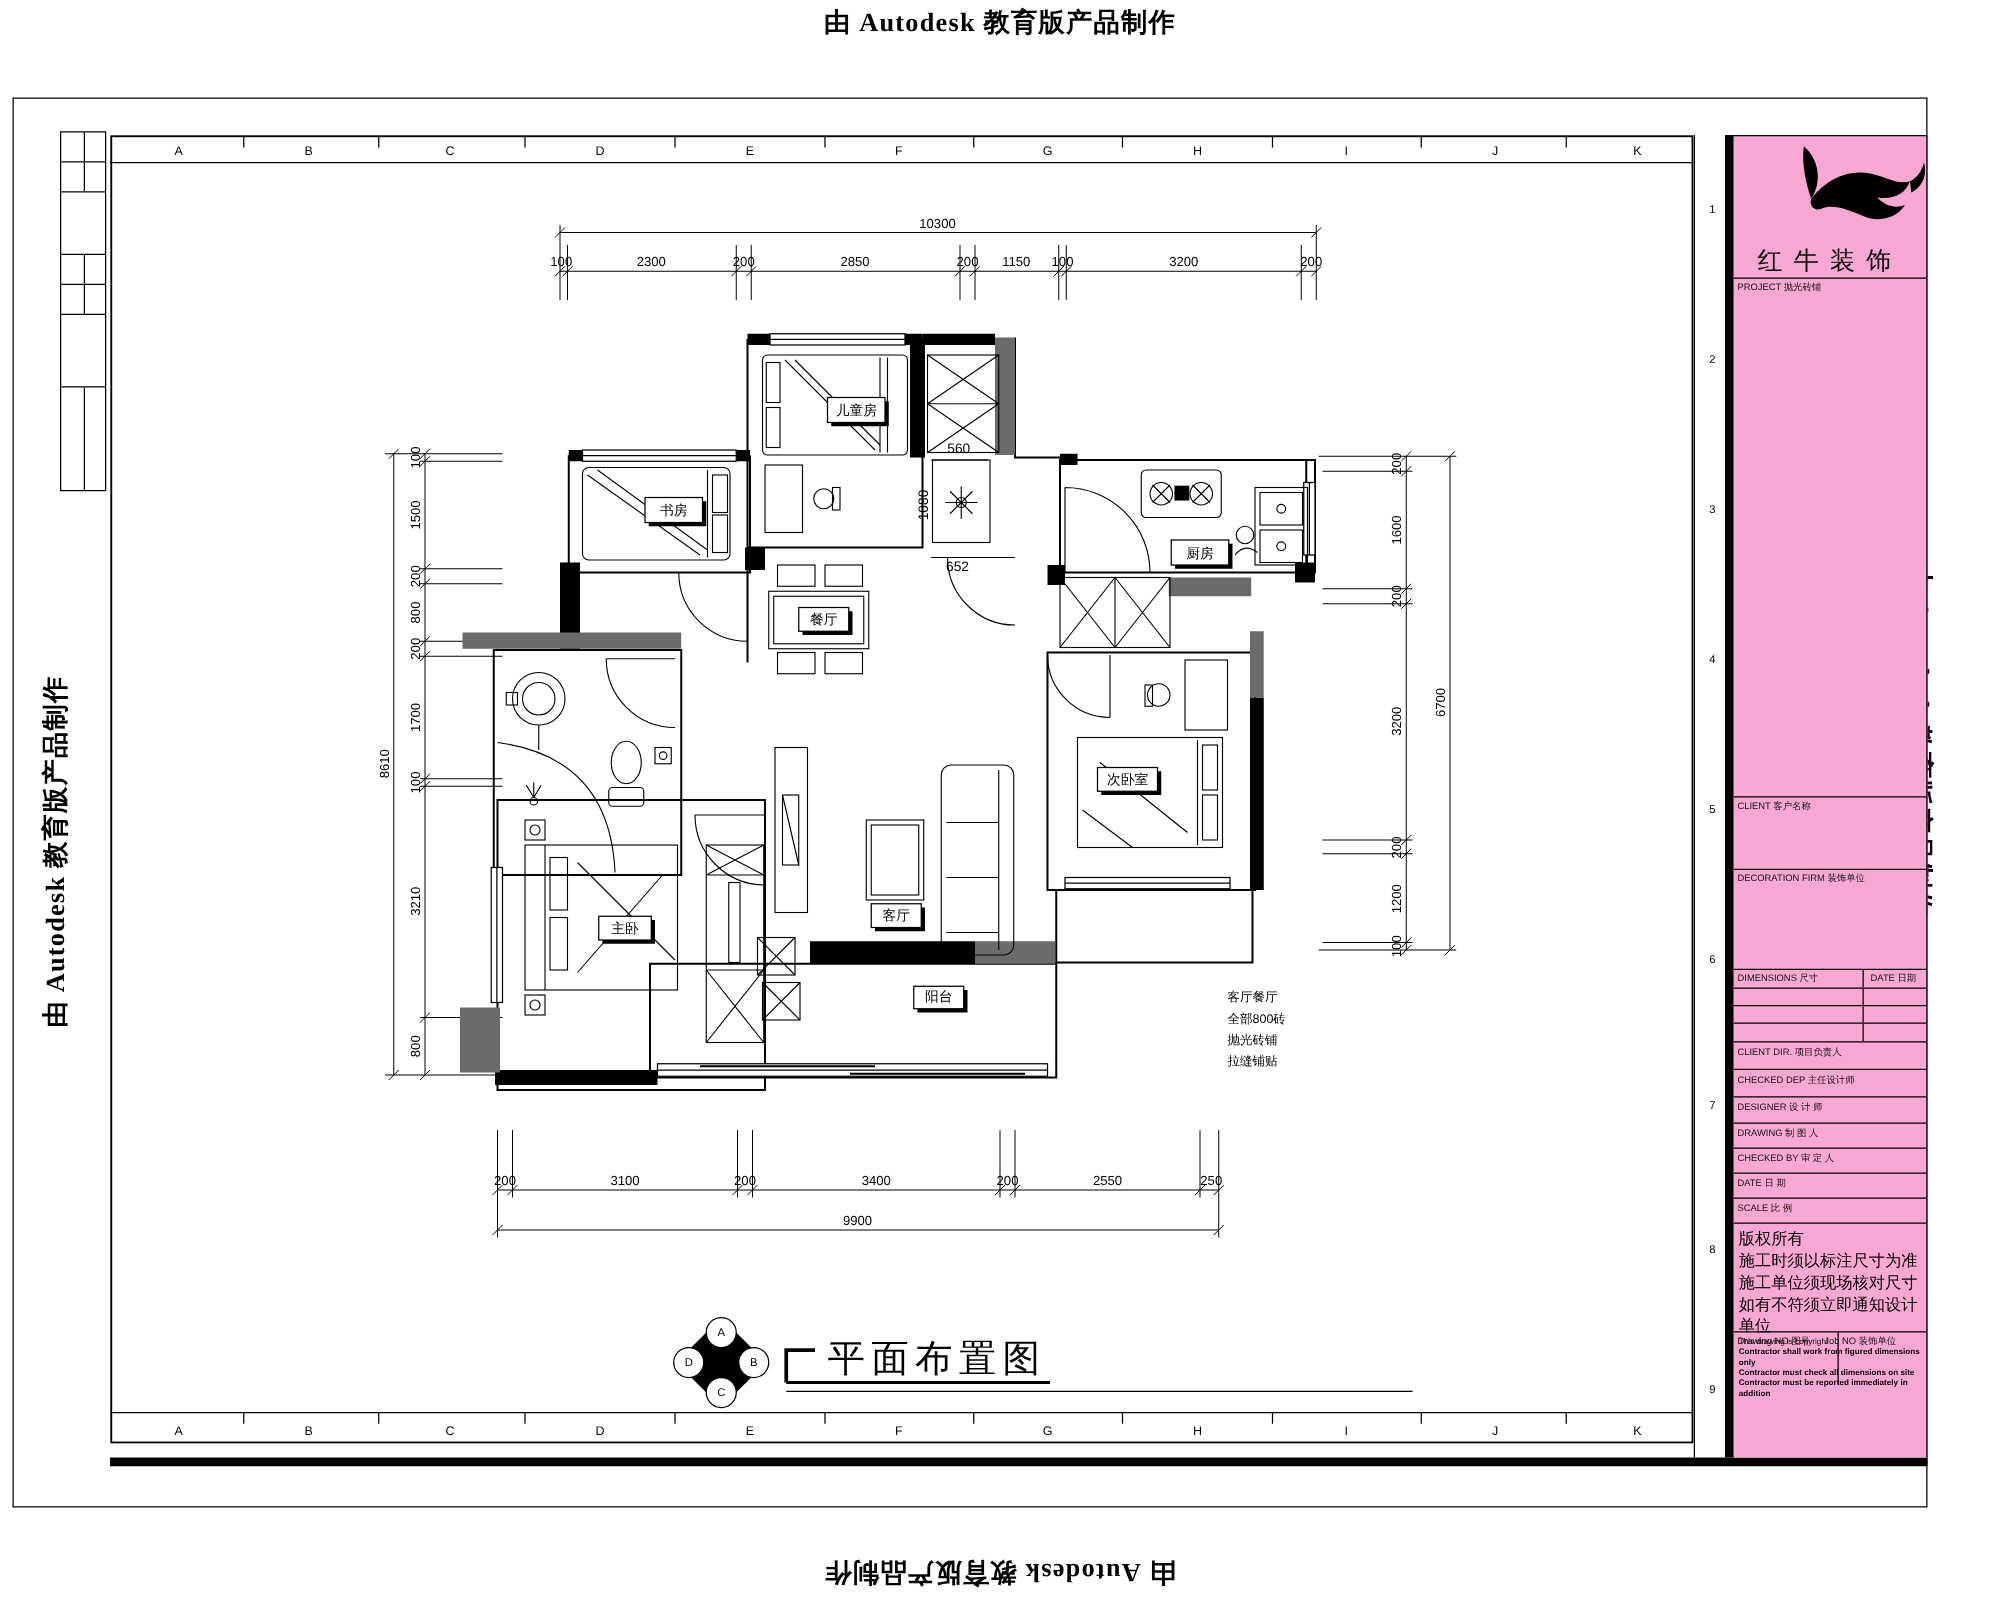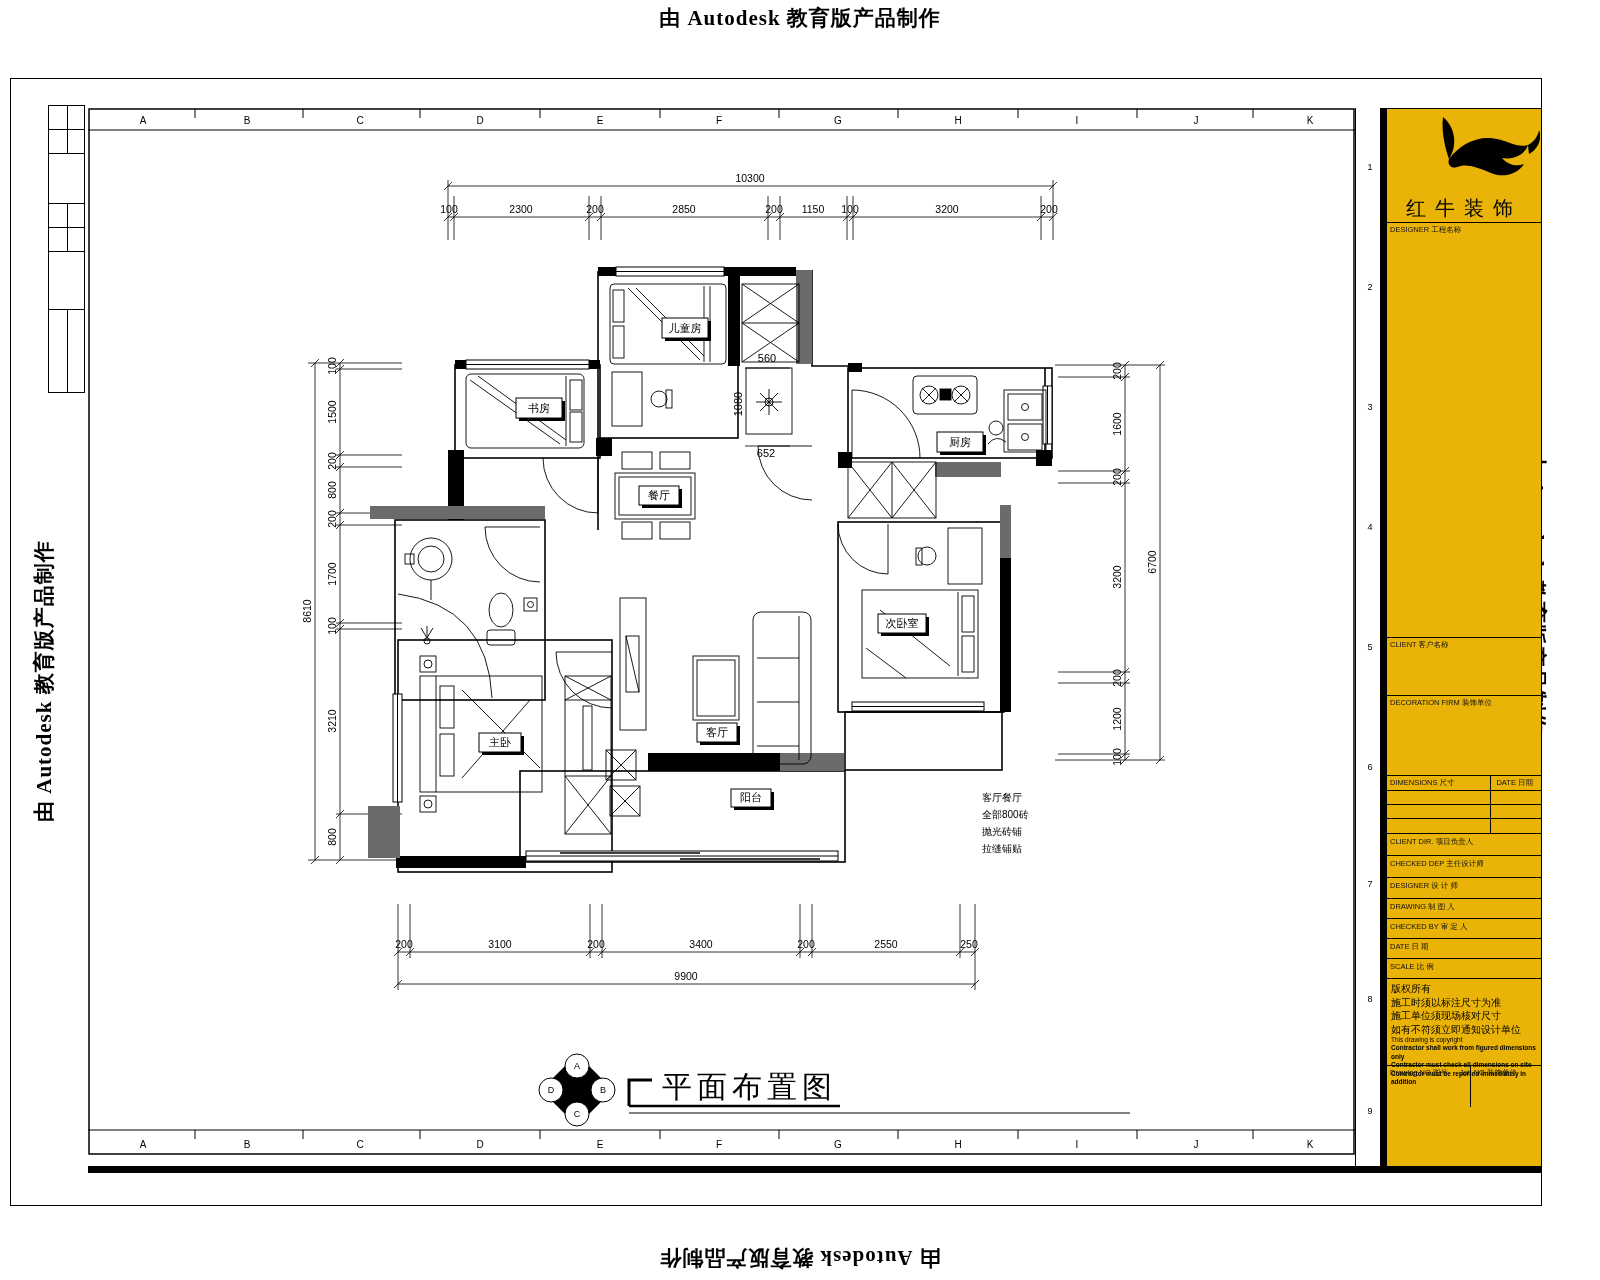--- a/index.html
+++ b/index.html
@@ -7,29 +7,29 @@
     font-family:"Liberation Sans",sans-serif;color:#000;overflow:hidden}
   .abs{position:absolute}
   .edge-text{font-family:"Liberation Serif",serif;font-weight:bold;font-size:21px;
     letter-spacing:1px;white-space:nowrap}
   .edge-center{left:0;width:1600px;text-align:center}
   .vtext{transform-origin:0 0}
   .frame{border:1px solid #000}
   .thickbar{background:#000}
   
   .tb{left:1387px;top:108px;width:155px;height:1058px;border-top:1px solid #000;
-      border-right:1px solid #000;background:#eab308}
+      border-right:1px solid #000;background:#f9a8d4}
   .tb-sec{position:relative;border-bottom:1px solid #000;width:100%}
   .tb-label{font-size:7.5px;color:#111;padding:2px 3px;white-space:nowrap;overflow:hidden}
   .tb-row{position:relative;border-bottom:1px solid #000;width:100%}
   .tb-row .tb-label{padding-top:3px}
   .company{ text-align:center;font-size:12.5px;line-height:1.45;margin-top:14px;
     font-family:"Liberation Serif",serif}
   .notes{padding:3px 4px}
-  .note-cn{font-size:10px;line-height:1.35}
+  .note-cn{font-size:13px;line-height:1.35}
   .note-en{font-size:6.5px;line-height:1.3}
   .note-en.b{font-weight:bold}
   .coldiv{position:absolute;top:0;bottom:0;width:1px;background:#000}
   .brand{ text-align:center;font-size:20px;letter-spacing:9px;
     font-family:"Liberation Serif",serif;margin-top:2px}
   .rownum{font-size:9px;width:16px;text-align:center}
   .lstrip{left:48px;top:105px;width:37px;border:1px solid #000}
   .lcell{border-bottom:1px solid #000;position:relative}
   .lcell .sub{position:absolute;left:50%;top:0;bottom:0;width:1px;background:#000}
   svg{display:block}
@@ -454,21 +454,21 @@
     <svg width="153" height="84" viewBox="0 0 153 84">
       <g fill="#000">
         <path d="M56,8 C68,18 71,36 62,50 C59,42 54,24 56,8 Z"></path>
         <path d="M62,50 C74,34 92,26 110,30 C121,32 130,39 141,36 C137,47 126,51 115,49 C121,56 130,58 137,55 C130,66 115,69 104,64 C90,58 79,54 70,58 C65,60 60,56 62,50 Z"></path>
         <path d="M141,36 C147,33 151,27 152,21 C155,29 152,40 142,45 Z"></path>
       </g>
     </svg>
     <div class="brand">红牛装饰</div>
   </div>
   <div class="tb-sec" style="height:415px">
-    <div class="tb-label">DESIGNER 工程名称</div>
+    <div class="tb-label">PROJECT 抛光砖铺</div>
   </div>
   <div class="tb-sec" style="height:58px">
     <div class="tb-label">CLIENT 客户名称</div>
   </div>
   <div class="tb-sec" style="height:80px">
     <div class="tb-label">DECORATION FIRM 装饰单位</div>
   </div>
   <div class="tb-sec" style="height:15px">
     <div class="tb-label" style="display:inline-block;width:102px">DIMENSIONS 尺寸</div>
     <div class="tb-label" style="display:inline-block">DATE 日期</div>

